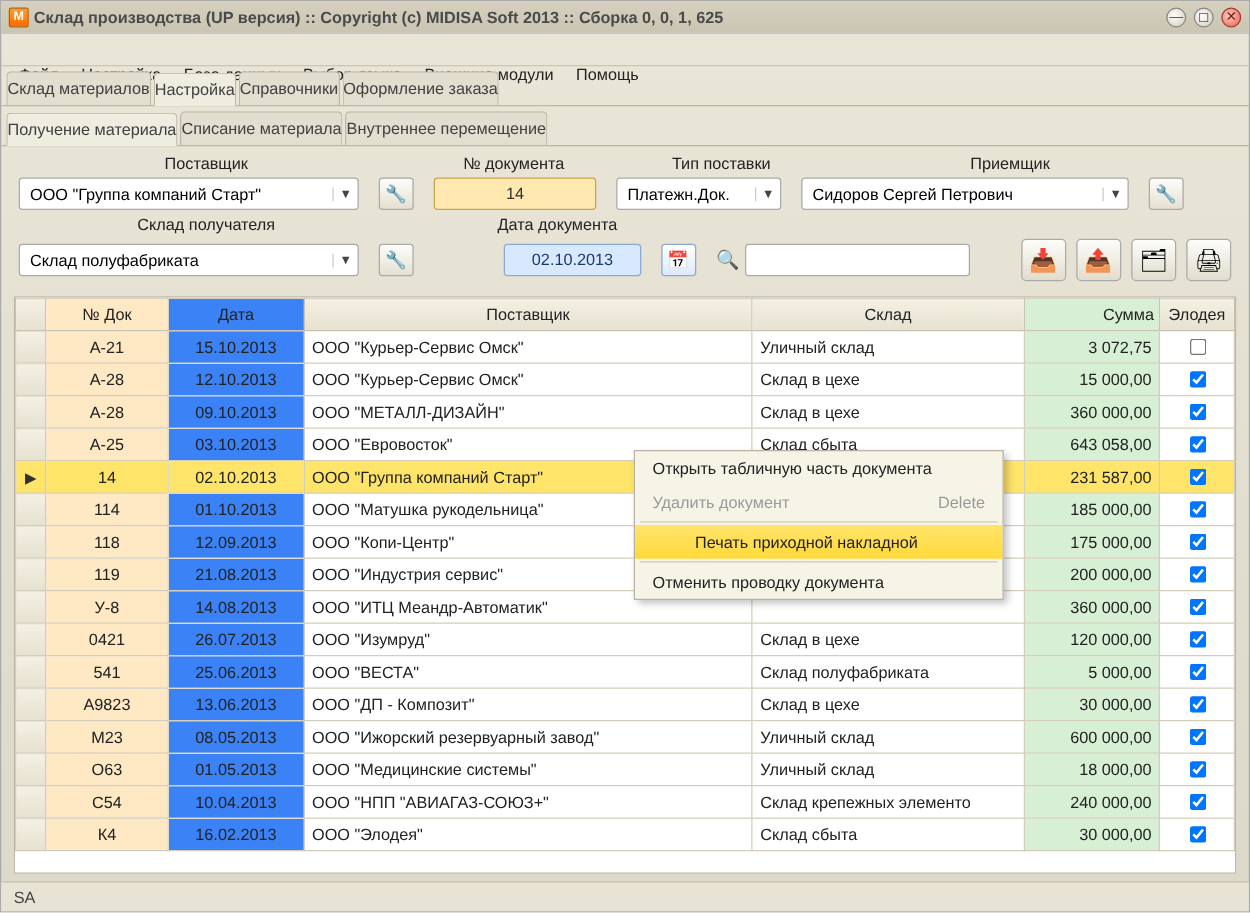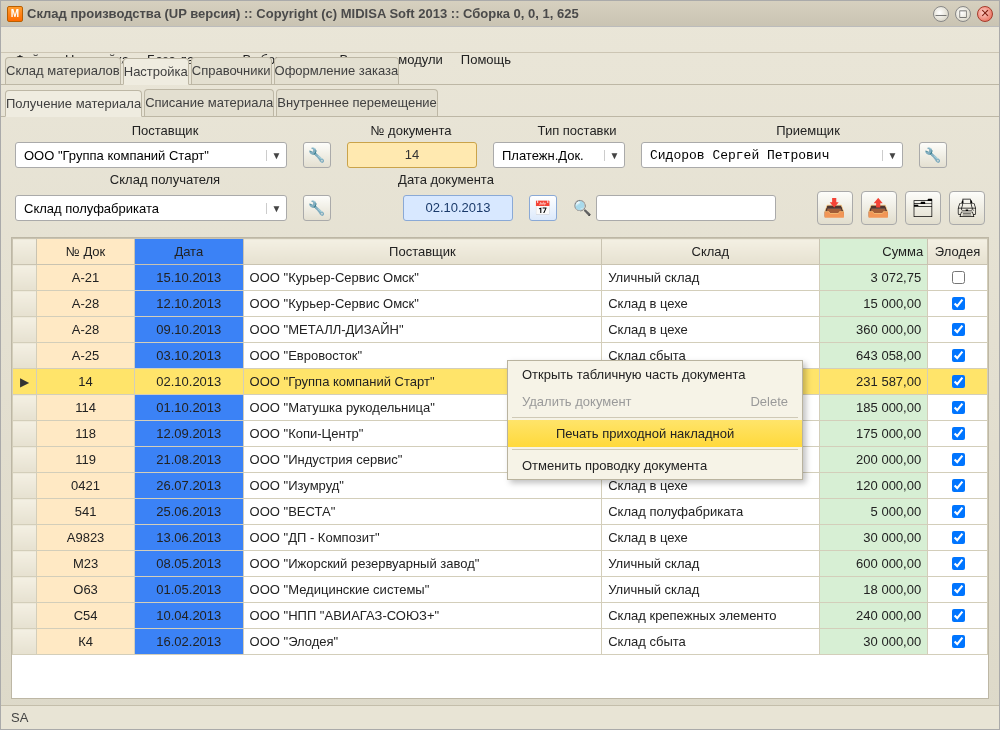--- a/index.html
+++ b/index.html
@@ -102,21 +102,21 @@
         <input style="width: 250px;" value="ООО &quot;Группа компаний Старт&quot;">
         <span class="dd">▼</span>
       </span>
       <span class="icon-btn">🔧</span>
       <span class="docnum-box">14</span>
       <span class="combo">
         <input style="width: 110px;" value="Платежн.Док.">
         <span class="dd">▼</span>
       </span>
       <span class="combo">
-        <input style="width: 240px; font-family: Liberation Mono, monospace;" value="Сидоров Сергей Петрович">
+        <input style="width: 240px;" value="Сидоров Сергей Петрович">
         <span class="dd">▼</span>
       </span>
       <span class="icon-btn">🔧</span>
     </div>
 
     <div class="filters-row labels">
       <span class="lbl-supplier">Склад получателя</span>
       <span style="width:230px;text-align:center">Дата документа</span>
     </div>
     <div class="filters-row" style="align-items:center">
@@ -218,20 +218,29 @@
             <td class="col-sum">175 000,00</td>
             <td class="col-closed"><input type="checkbox" checked="" style=""></td>
           </tr>
           <tr>
             <td class="col-mark row-mark"></td>
             <td class="col-doc">119</td>
             <td class="col-date">21.08.2013</td>
             <td class="col-supp">ООО "Индустрия сервис"</td>
             <td class="col-store"></td>
             <td class="col-sum">200 000,00</td>
+            <td class="col-closed"><input type="checkbox" checked="" style=""></td>
+          </tr>
+          <tr>
+            <td class="col-mark row-mark"></td>
+            <td class="col-doc">У-8</td>
+            <td class="col-date">14.08.2013</td>
+            <td class="col-supp">ООО "ИТЦ Меандр-Автоматик"</td>
+            <td class="col-store"></td>
+            <td class="col-sum">360 000,00</td>
             <td class="col-closed"><input type="checkbox" checked="" style=""></td>
           </tr>
           <tr>
             <td class="col-mark row-mark"></td>
             <td class="col-doc">0421</td>
             <td class="col-date">26.07.2013</td>
             <td class="col-supp">ООО "Изумруд"</td>
             <td class="col-store">Склад в цехе</td>
             <td class="col-sum">120 000,00</td>
             <td class="col-closed"><input type="checkbox" checked="" style=""></td>

